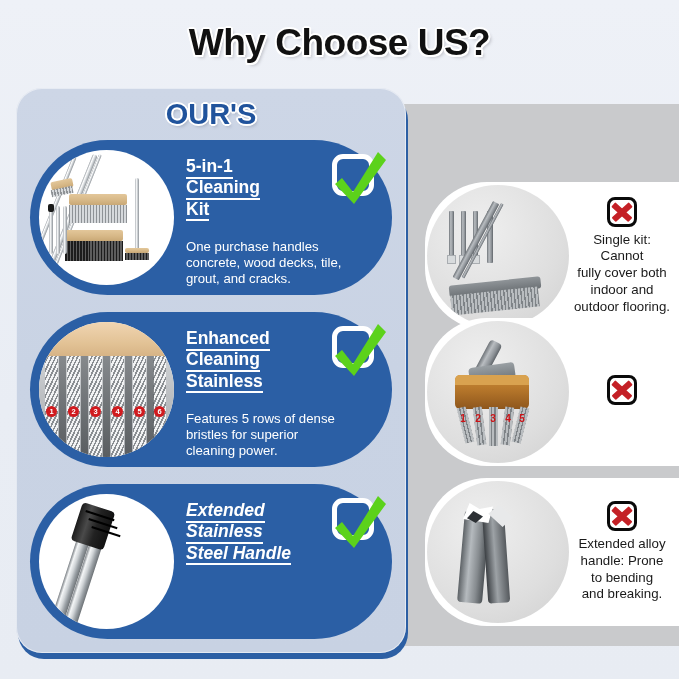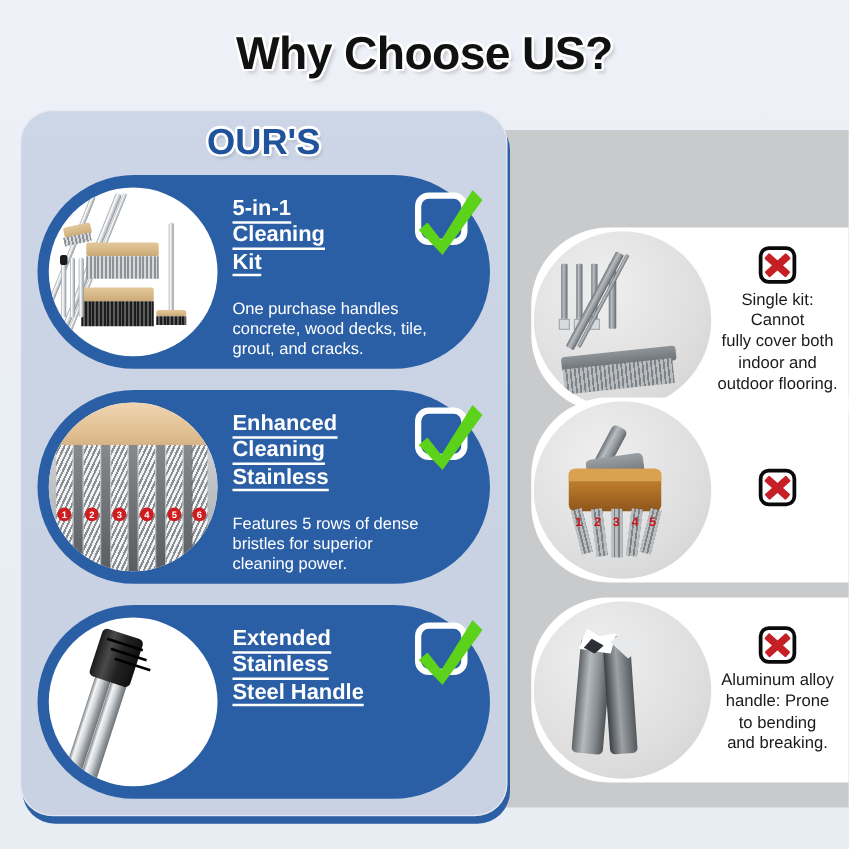--- a/index.html
+++ b/index.html
@@ -318,21 +318,21 @@
     <div class="other-card c3">
       <div class="other-photo">
         <div class="px alum-body" style="left:34px;top:30px;width:25px;height:92px;transform:rotate(5deg);border-radius:4px;"></div>
         <div class="px" style="left:58px;top:28px;width:22px;height:94px;background:linear-gradient(90deg,#3c4044,#9da2a6 45%,#55595d);transform:rotate(-4deg);border-radius:4px;"></div>
         <div class="px" style="left:36px;top:22px;width:30px;height:20px;background:#ffffff;clip-path:polygon(0% 80%,22% 0%,55% 30%,100% 18%,85% 100%);"></div>
         <div class="px" style="left:60px;top:24px;width:26px;height:22px;background:#e8e9ea;clip-path:polygon(5% 40%,45% 0%,100% 55%,60% 100%);"></div>
         <div class="px" style="left:40px;top:30px;width:16px;height:12px;background:#2d3135;clip-path:polygon(0% 60%,40% 0%,100% 45%,55% 100%);"></div>
       </div>
       <div class="other-text">
         <div class="xbox"></div>
-        <div class="other-caption">Aluminum alloy
+        <div class="other-caption">Extended alloy
 handle: Prone
 to bending
 and breaking.</div>
       </div>
     </div>
   </div>
 
   <div class="ours-shadow"></div>
   <div class="ours-panel">
 
@@ -412,21 +412,21 @@
     <div class="our-card c3">
       <div class="our-photo">
         <div class="px steel-tube" style="left:48px;top:14px;width:13px;height:132px;transform:rotate(18deg);transform-origin:top left;"></div>
         <div class="px steel-tube" style="left:62px;top:14px;width:13px;height:132px;transform:rotate(18deg);transform-origin:top left;"></div>
         <div class="px black-grip" style="left:44px;top:8px;width:34px;height:40px;transform:rotate(18deg);transform-origin:top left;"></div>
         <div class="px" style="left:47px;top:16px;width:30px;height:2px;background:#000;transform:rotate(18deg);transform-origin:top left;"></div>
         <div class="px" style="left:50px;top:24px;width:30px;height:2px;background:#000;transform:rotate(18deg);transform-origin:top left;"></div>
         <div class="px" style="left:53px;top:32px;width:30px;height:2px;background:#000;transform:rotate(18deg);transform-origin:top left;"></div>
       </div>
       <div class="our-body">
-        <div class="our-heading" style="max-width:170px;"><span>Extended
+        <div class="our-heading" style="max-width:170px;font-style:italic;"><span>Extended
 Stainless
 Steel Handle</span></div>
         <div class="checkbox-icon">
           <svg width="60" height="62" viewBox="0 0 60 62">
             <path d="M14 30 L25 44 L50 4 L58 12 L26 56 L7 36 Z" fill="#5cd21b"></path>
           </svg>
         </div>
       </div>
     </div>
   </div>

